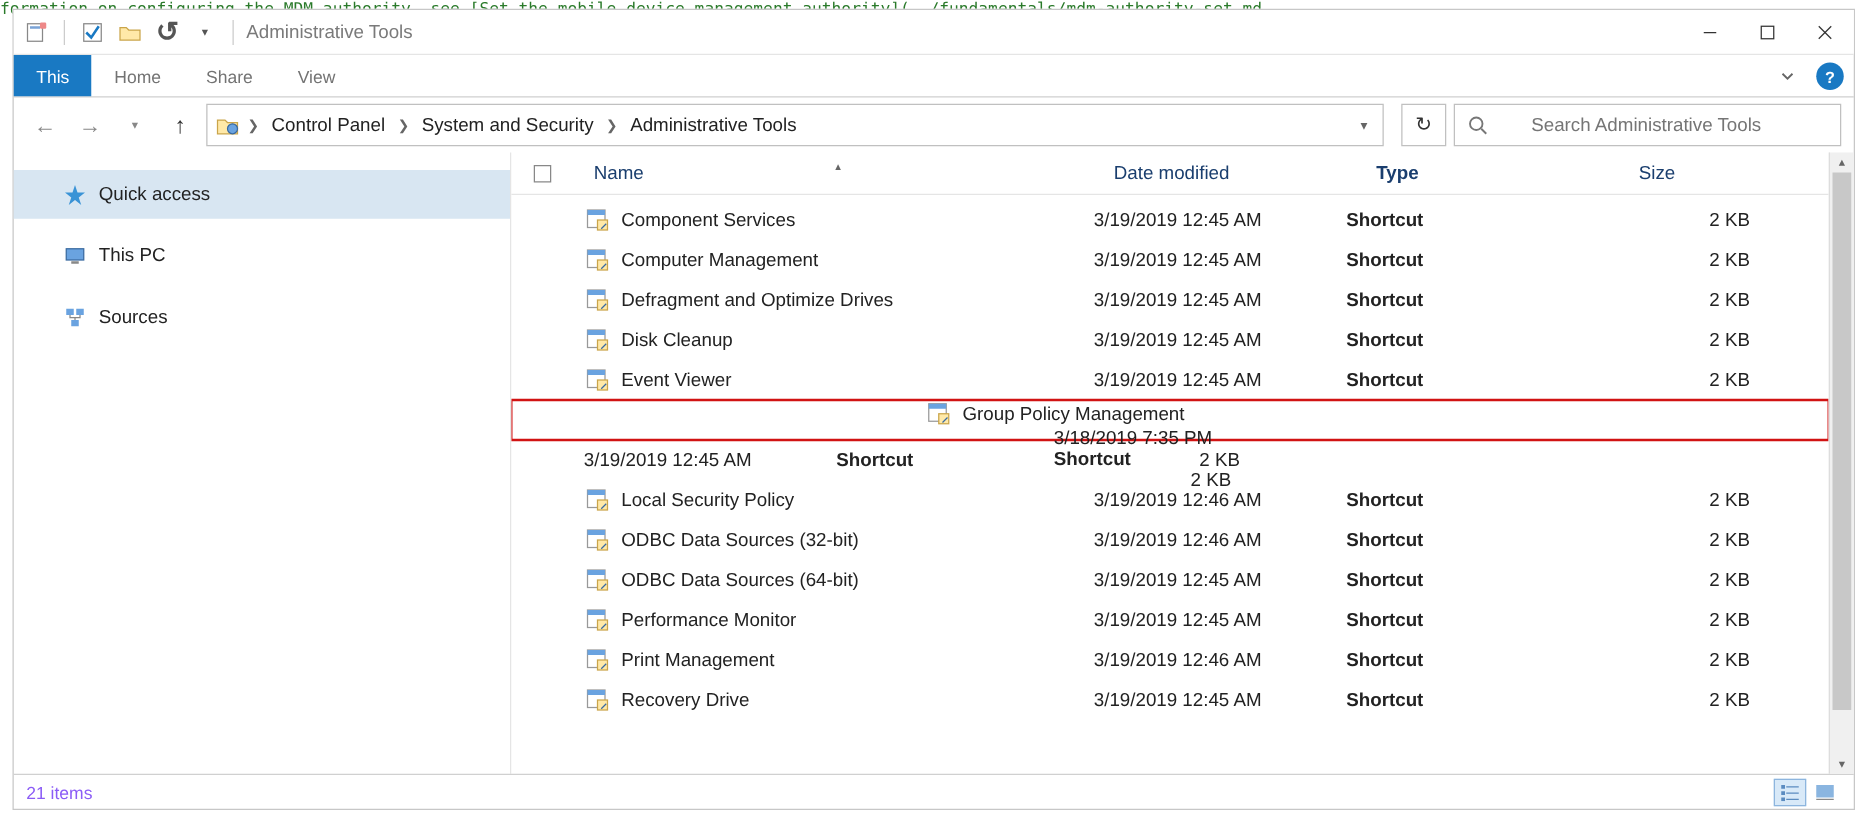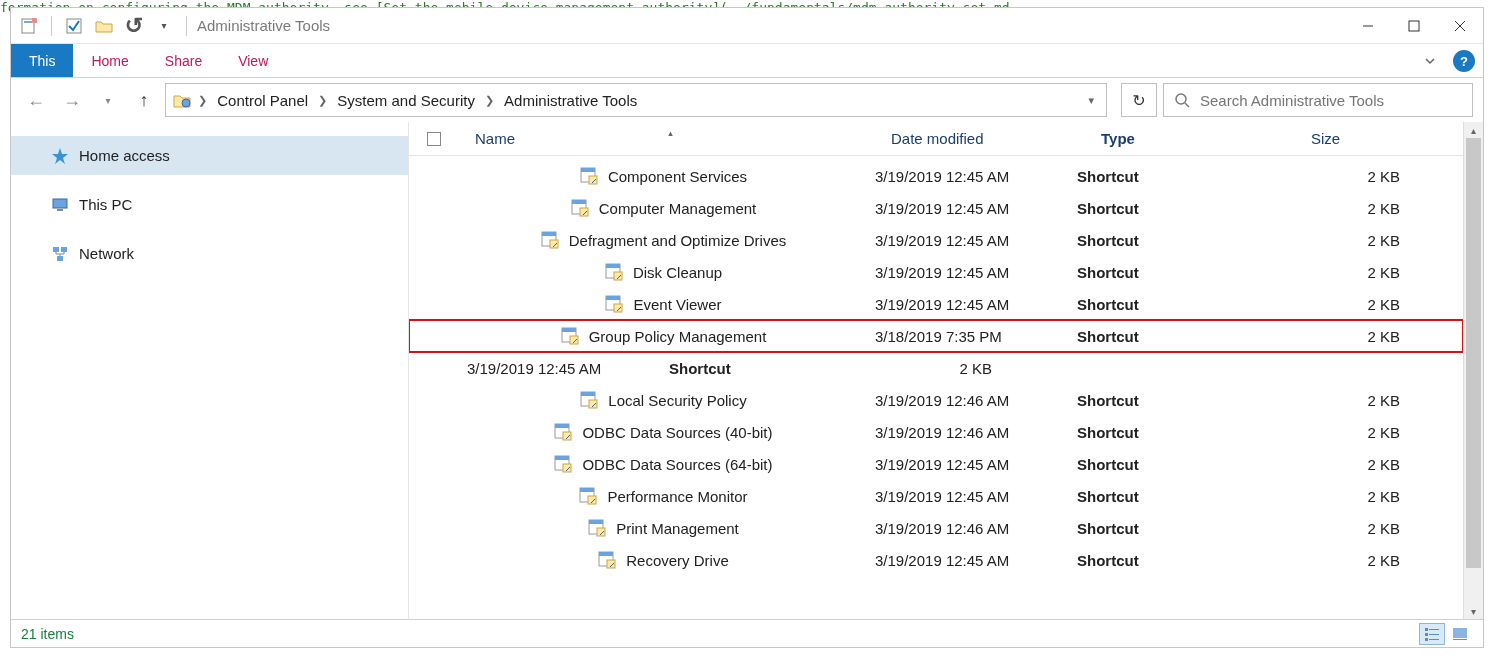--- a/index.html
+++ b/index.html
@@ -15,38 +15,38 @@
   .qat { display:flex; align-items:center; gap:6px; padding:0 6px; }
   .qat .ic { width:24px; height:24px; display:flex; align-items:center; justify-content:center; color:#555; }
   .undo { color:#1979c3; font-size:22px; font-weight:bold; transform:scaleX(-1); }
   .qat-sep { width:1px; height:20px; background:#ccc; margin:0 4px;}
   .title { color:#7a7a7a; font-size:15px; margin-left:6px; }
   .wincontrols { margin-left:auto; display:flex; }
   .wincontrols .btn { width:46px; height:30px; display:flex; align-items:center; justify-content:center; color:#555; font-size:13px;}
 
   
   .ribbon { height:34px; display:flex; align-items:stretch; border-bottom:1px solid #d0d0d0; }
-  .ribbon .tab { padding:0 18px; display:flex; align-items:center; font-size:14px; color:#be185d; cursor:default;}
+  .ribbon .tab { padding:0 18px; display:flex; align-items:center; font-size:14px; color:#737373; cursor:default;}
   .ribbon .tab.file { background:#1979c3; color:#fff; }
   .ribbon .spacer { flex:1; }
   .ribbon .help { width:22px; height:22px; border-radius:50%; background:#1979c3; color:#fff; display:flex; align-items:center; justify-content:center; font-size:13px; margin:6px 8px; font-weight:bold;}
   .ribbon .chev { padding:0 8px; display:flex; align-items:center; color:#777;}
 
   
   .navbar { height:44px; display:flex; align-items:center; padding:0 10px; gap:6px; }
   .navbtn { width:30px; height:30px; display:flex; align-items:center; justify-content:center; color:#888; font-size:18px;}
   .navbtn.enabled { color:#333; }
   .addr { flex:1; height:34px; border:1px solid #c0c0c0; display:flex; align-items:center; padding:0 6px; gap:4px; margin-right:8px;}
   .addr .fic { width:20px; height:20px; }
   .crumb { font-size:15px; color:#222; padding:2px 4px; }
   .crumb-sep { color:#666; font-size:11px; padding:0 2px;}
   .addr .drop { margin-left:auto; color:#666; padding:0 6px; font-size:11px;}
   .refresh { width:36px; height:34px; border:1px solid #c0c0c0; display:flex; align-items:center; justify-content:center; font-size:16px; color:#333;}
   .search { width:310px; height:34px; border:1px solid #c0c0c0; display:flex; align-items:center; padding:0 10px; gap:10px;}
-  .search input { border:none; outline:none; font-size:15px; flex:1; color:#333;}
+  .search input { border:none; outline:none; font-size:15px; flex:1; color:#333;margin-left:25px;}
   .search .sic { color:#777; }
 
   
   .main { flex:1; display:flex; min-height:0; }
   .sidebar { width:398px; border-right:1px solid #e5e5e5; padding-top:14px;}
   .sidebar .item { height:39px; display:flex; align-items:center; padding-left:40px; gap:10px; font-size:15px; color:#222;}
   .sidebar .item.sel { background:#d8e6f2; }
   .nav-ic { width:18px; height:18px; display:inline-flex; align-items:center; justify-content:center;}
 
   .listwrap { flex:1; display:flex; min-width:0;}
@@ -58,32 +58,32 @@
   .col-name { width:408px; }
   .col-date { width:202px; }
   .col-type { width:202px;font-weight:bold; }
   .col-size { width:160px; }
   .sort-ind { position:absolute; top:-2px; left:50%; transform:translateX(-50%); font-size:9px; color:#666;}
 
   .rows { flex:1; overflow-y:auto; padding-top:4px;}
   .row { height:32px; display:flex; align-items:center; font-size:15px; color:#222;}
   .row .col-check { width:50px;}
   .row .ico { width:22px; height:22px; margin-right:8px; display:inline-flex; align-items:center; justify-content:center;}
-  .row .col-name { display:flex; align-items:center;justify-content:center;}
+  .row .col-name { display:flex; align-items:center;}
   .row .col-size { text-align:right; padding-right:30px;}
-  .row.highlight { outline:2px solid #d11313; outline-offset:-1px;}
+  .row.highlight { outline:2px solid #d11313; outline-offset:-1px;flex-direction:column;}
 
   .scrollbar { width:20px; background:#f0f0f0; border-left:1px solid #ddd; position:relative;}
   .scrollbar .thumb { position:absolute; left:2px; right:2px; top:16px; height:430px; background:#c8c8c8;}
   .scrollbar .arr { position:absolute; left:0; right:0; height:16px; display:flex; align-items:center; justify-content:center; color:#666; font-size:10px;}
   .scrollbar .arr.up { top:0;}
   .scrollbar .arr.dn { bottom:0;}
 
   
-  .status { height:28px; border-top:1px solid #d0d0d0; display:flex; align-items:center; padding:0 10px; font-size:14px; color:#15803d;}
+  .status { height:28px; border-top:1px solid #d0d0d0; display:flex; align-items:center; padding:0 10px; font-size:14px; color:#8b5cf6;}
   .status .views { margin-left:auto; display:flex; gap:2px;}
   .status .vbtn { width:26px; height:22px; border:1px solid transparent; display:flex; align-items:center; justify-content:center;}
   .status .vbtn.active { border:1px solid #8db5de; background:#d8e9f8;}
 
   
   .folder-svg { width:18px; height:14px; }
 
   svg { display:block; }
 </style>
 </head>
@@ -187,41 +187,41 @@
 
   <div class="main">
 
     <div class="sidebar">
       <div class="item sel">
         <span class="nav-ic">
           <svg width="18" height="18" viewBox="0 0 18 18">
               <polygon points="9,1 11,7 17,7 12,11 14,17 9,13 4,17 6,11 1,7 7,7" fill="#3a93d6"></polygon>
             </svg>
         </span>
-        <span>Home access</span>
+        <span>Quick access</span>
       </div>
       <div class="item" style="margin-top:10px;">
         <span class="nav-ic">
           <svg width="18" height="18" viewBox="0 0 18 18">
               <rect x="2" y="3" width="14" height="9" fill="#6aa3e0" stroke="#3a6aa0"></rect>
               <rect x="6" y="13" width="6" height="2" fill="#888"></rect>
             </svg>
         </span>
         <span>This PC</span>
       </div>
       <div class="item" style="margin-top:10px;">
         <span class="nav-ic">
           <svg width="18" height="18" viewBox="0 0 18 18">
               <rect x="2" y="2" width="6" height="5" fill="#6aa3e0"></rect>
               <rect x="10" y="2" width="6" height="5" fill="#6aa3e0"></rect>
               <rect x="6" y="11" width="6" height="5" fill="#6aa3e0"></rect>
               <path d="M5 7 v2 h8 v-2 M9 9 v2" stroke="#888" fill="none"></path>
             </svg>
         </span>
-        <span>Network</span>
+        <span>Sources</span>
       </div>
     </div>
 
     <div class="listwrap">
       <div class="listarea">
         <div class="headers">
           <div class="col-check">
               <div class="box"></div>
             </div>
           <div class="col col-name">
@@ -362,21 +362,21 @@
               <div class="col-check"></div>
               <div class="col col-name">
                 <span class="ico">
                   <svg width="22" height="22" viewBox="0 0 22 22">
                     <rect x="3" y="3" width="14" height="14" fill="#fff" stroke="#999"></rect>
                     <rect x="3" y="3" width="14" height="4" fill="#6aa3e0"></rect>
                     <rect x="13" y="13" width="8" height="8" fill="#ffe9a8" stroke="#caa54a" transform="translate(-2,-2)"></rect>
                     <path d="M14 18 l4 -4" stroke="#3a6aa0" stroke-width="1"></path>
                   </svg>
                 </span>
-                <span>ODBC Data Sources (40-bit)</span>
+                <span>ODBC Data Sources (32-bit)</span>
               </div>
               <div class="col col-date">3/19/2019 12:46 AM</div>
               <div class="col col-type">Shortcut</div>
               <div class="col col-size">2 KB</div>
             </div>
             <div class="row">
               <div class="col-check"></div>
               <div class="col col-name">
                 <span class="ico">
                   <svg width="22" height="22" viewBox="0 0 22 22">

